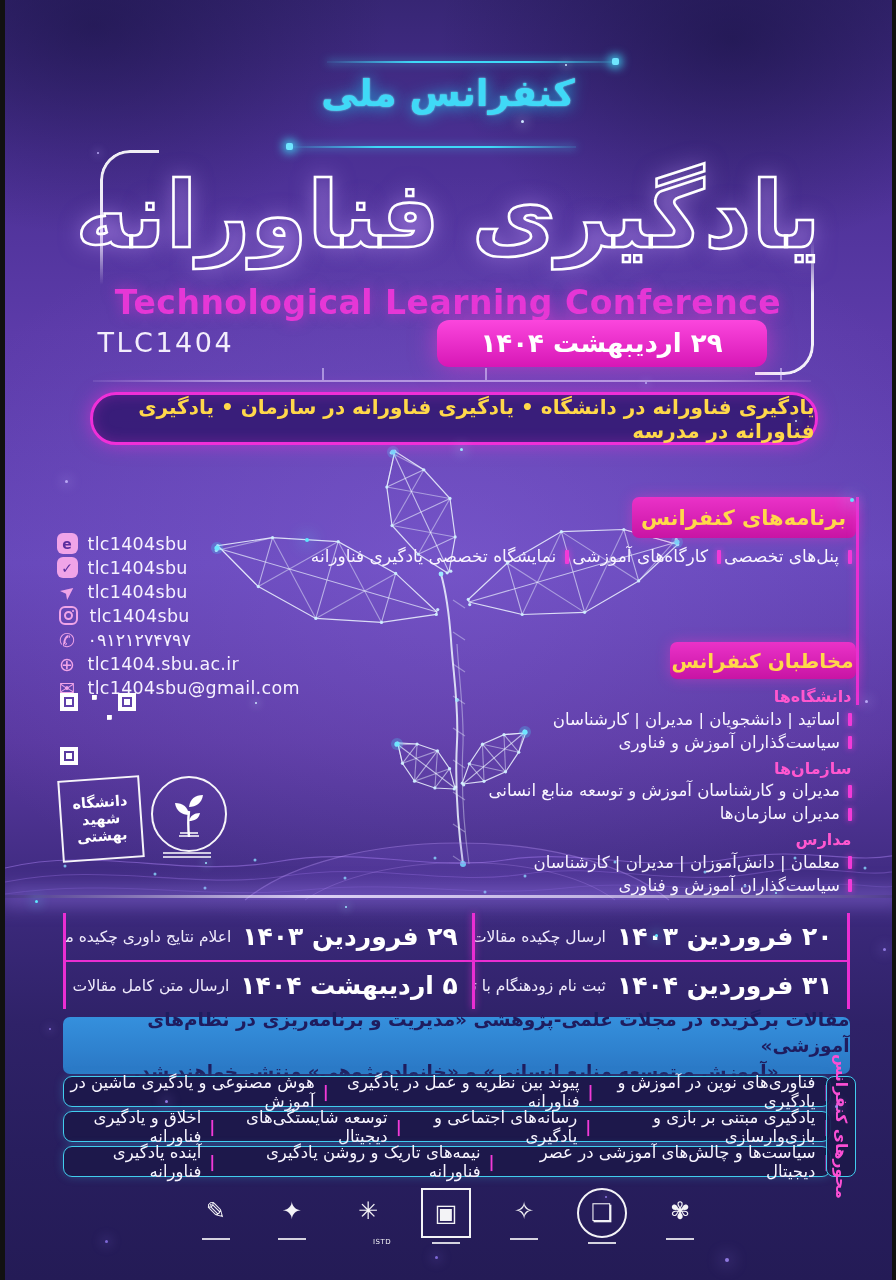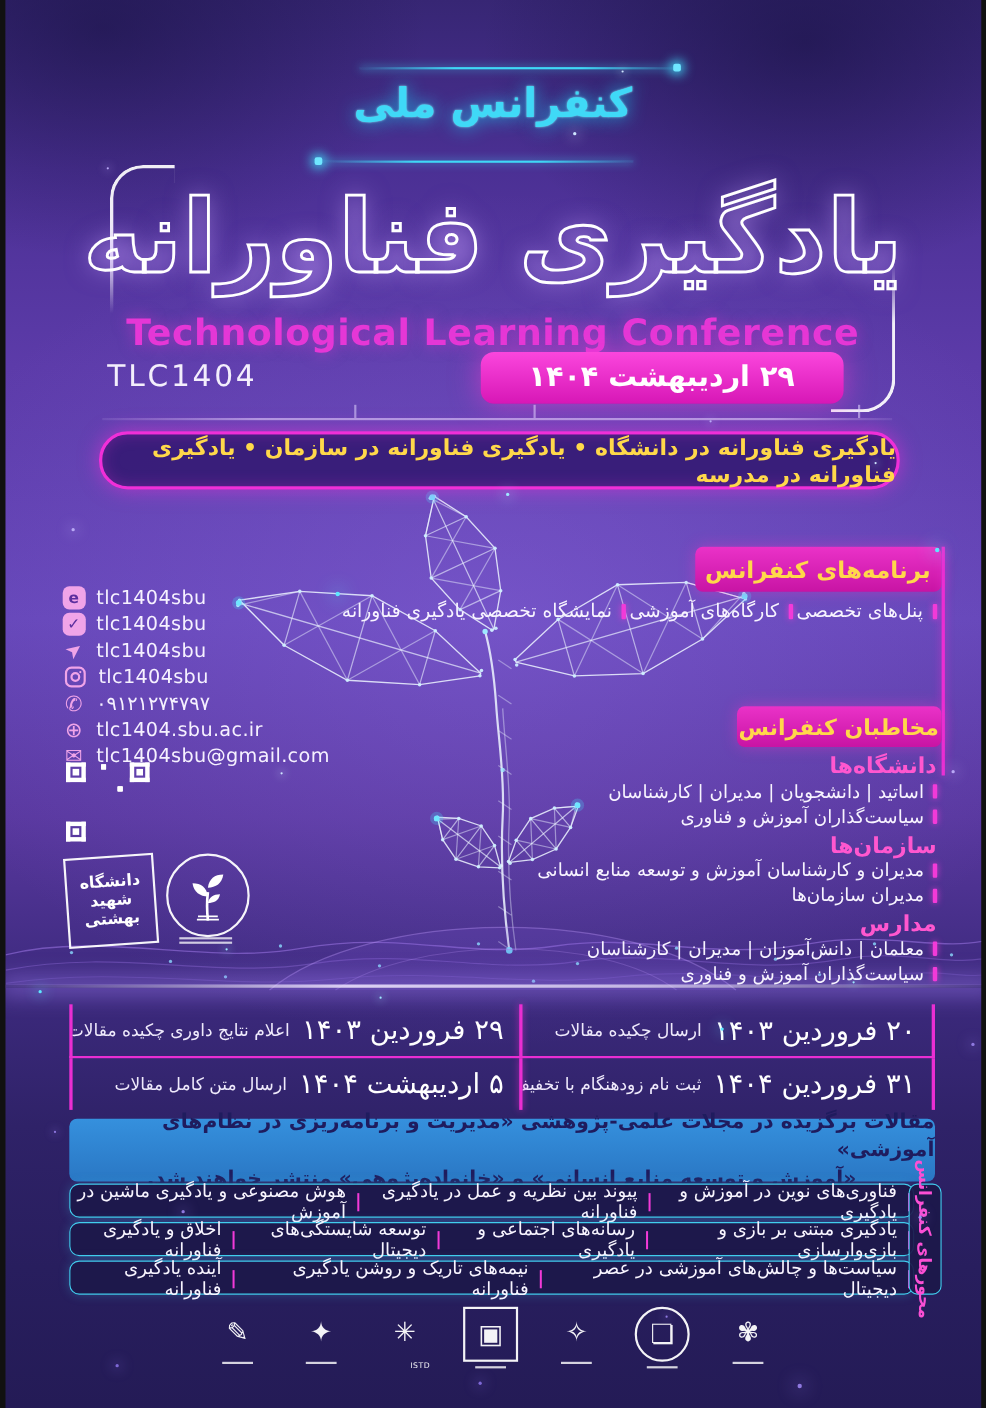--- a/index.html
+++ b/index.html
@@ -53,41 +53,41 @@
   
   .sec-head{position:absolute;background:linear-gradient(180deg,#ea32c8,#c814a4);border-radius:7px;
     display:flex;align-items:center;justify-content:center;font-weight:800;color:#ffd84a;box-shadow:0 0 14px rgba(234,50,200,.45);}
   #programs-head{right:36px;top:497px;width:224px;height:41px;font-size:21px;}
   #audience-head{right:36px;top:642px;width:186px;height:37px;font-size:20px;}
   .vline{position:absolute;width:3px;background:#ea2ed2;box-shadow:0 0 8px rgba(234,46,210,.7);}
   #plist{right:40px;top:546px;display:flex;gap:3.5px;align-items:flex-start;}
   #alist{right:40px;top:684px;display:flex;flex-direction:column;gap:2.5px;align-items:flex-start;}
   .pitem{font-size:17px;color:#f8f4ff;line-height:20px;}
   .pitem::before{content:"";display:inline-block;width:3.5px;height:14px;background:#f23ad8;margin-left:9px;border-radius:1px;vertical-align:-2px;box-shadow:0 0 6px rgba(242,58,216,.8);}
-  .gtitle{font-size:20px;font-weight:800;color:#ff57cf;line-height:21px;margin-top:2px;}
+  .gtitle{font-size:16px;font-weight:800;color:#ff57cf;line-height:21px;margin-top:2px;}
   .aitem{font-size:16.6px;color:#f8f4ff;line-height:20.5px;}
   .aitem::before{content:"";display:inline-block;width:3.5px;height:13px;background:#f23ad8;margin-left:8px;border-radius:1px;vertical-align:-1.5px;box-shadow:0 0 6px rgba(242,58,216,.8);}
   
   #qr{left:55px;top:693px;}
   #sbu-badge{left:55px;top:778px;width:78px;height:78px;border:2.5px solid rgba(255,255,255,.95);
     display:flex;align-items:center;justify-content:center;text-align:center;font-weight:800;font-size:14.5px;line-height:17px;
     transform:rotate(-4deg);color:#fff;}
   #seed-badge{left:146px;top:776px;width:72px;height:72px;border:2px solid rgba(255,255,255,.95);border-radius:50%;
     display:flex;align-items:center;justify-content:center;}
   #seed-cap{left:158px;top:852px;width:48px;height:6px;display:flex;flex-direction:column;gap:2px;}
   #seed-cap i{display:block;height:2px;background:rgba(255,255,255,.75);}
   
   #deadlines{left:58px;top:913px;width:787px;}
   .drow{display:flex;align-items:stretch;height:47px;border-left:3px solid #ea2ed2;border-right:3px solid #ea2ed2;}
   .drow.first{border-bottom:2.5px solid #ea2ed2;}
   .dcell{display:flex;align-items:center;padding:0 14px;white-space:nowrap;overflow:hidden;}
   .dcell.a{width:44%;}
   .dcell.b{flex:1;}
   .dvr{width:3px;background:#ea2ed2;box-shadow:0 0 7px rgba(234,46,210,.7);}
-  .ddate{font-size:25px;font-weight:400;color:#fff;}
+  .ddate{font-size:25px;font-weight:700;color:#fff;}
   .ddesc{font-size:15.5px;color:#efeafc;margin-right:11px;}
   
   #pubbox{left:58px;top:1017px;width:787px;height:57px;background:linear-gradient(180deg,#3590dd,#2a77c4);
     border-radius:7px;display:flex;flex-direction:column;align-items:center;justify-content:center;
     font-size:18.5px;font-weight:800;color:#1f1c5e;line-height:26px;}
   
   .trow{position:absolute;left:58px;width:766px;height:29px;background:rgba(28,24,74,.92);
     border:1.6px solid #41cdee;border-radius:9px;display:flex;align-items:center;justify-content:center;
     font-size:16.5px;color:#f8f5ff;box-shadow:0 0 10px rgba(65,205,238,.25);}
   .tsep{color:#f23ad8;font-weight:800;margin:0 8px;}

